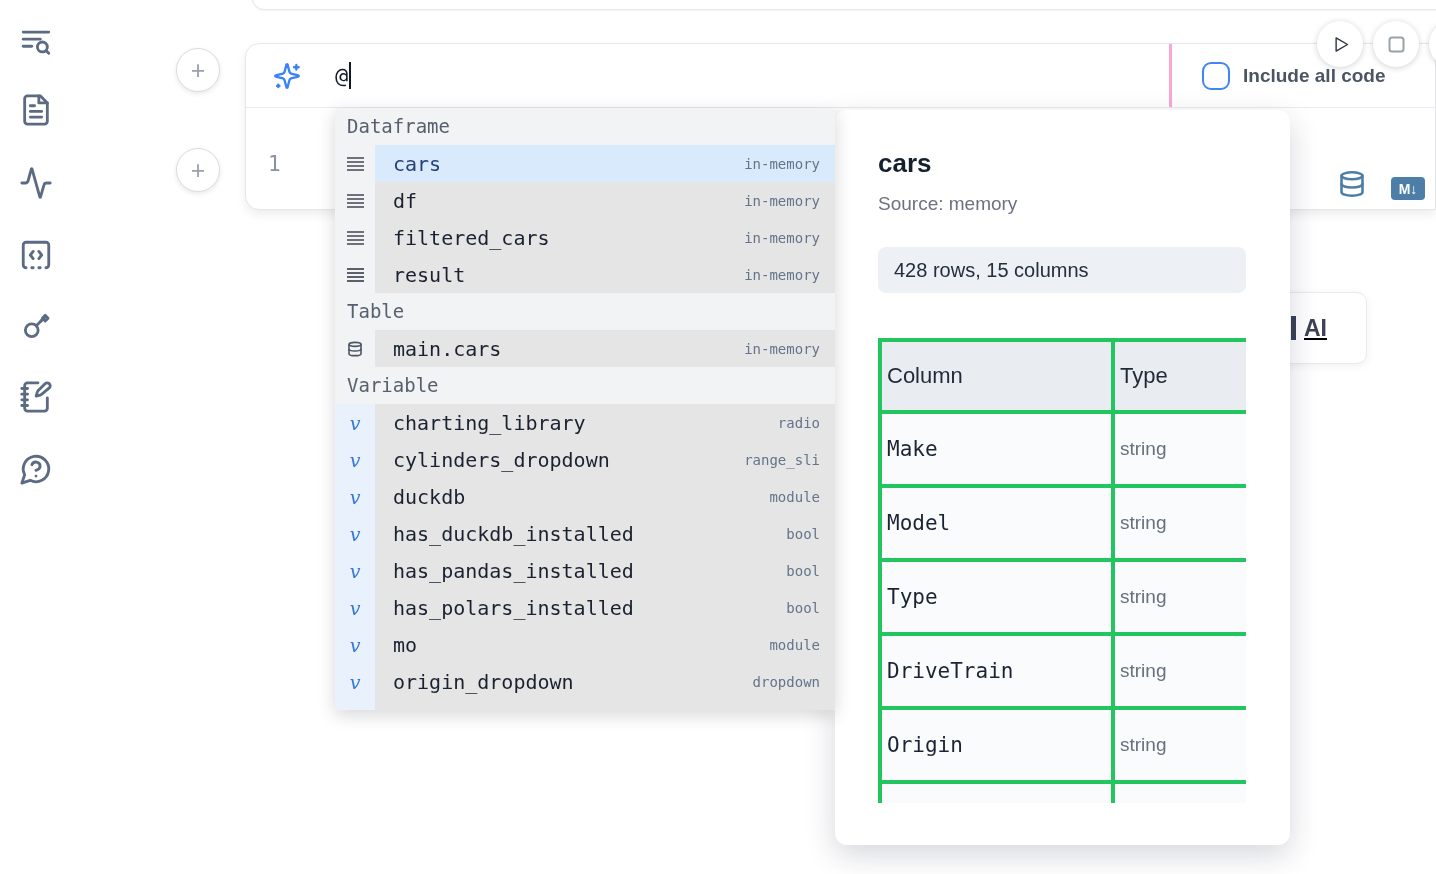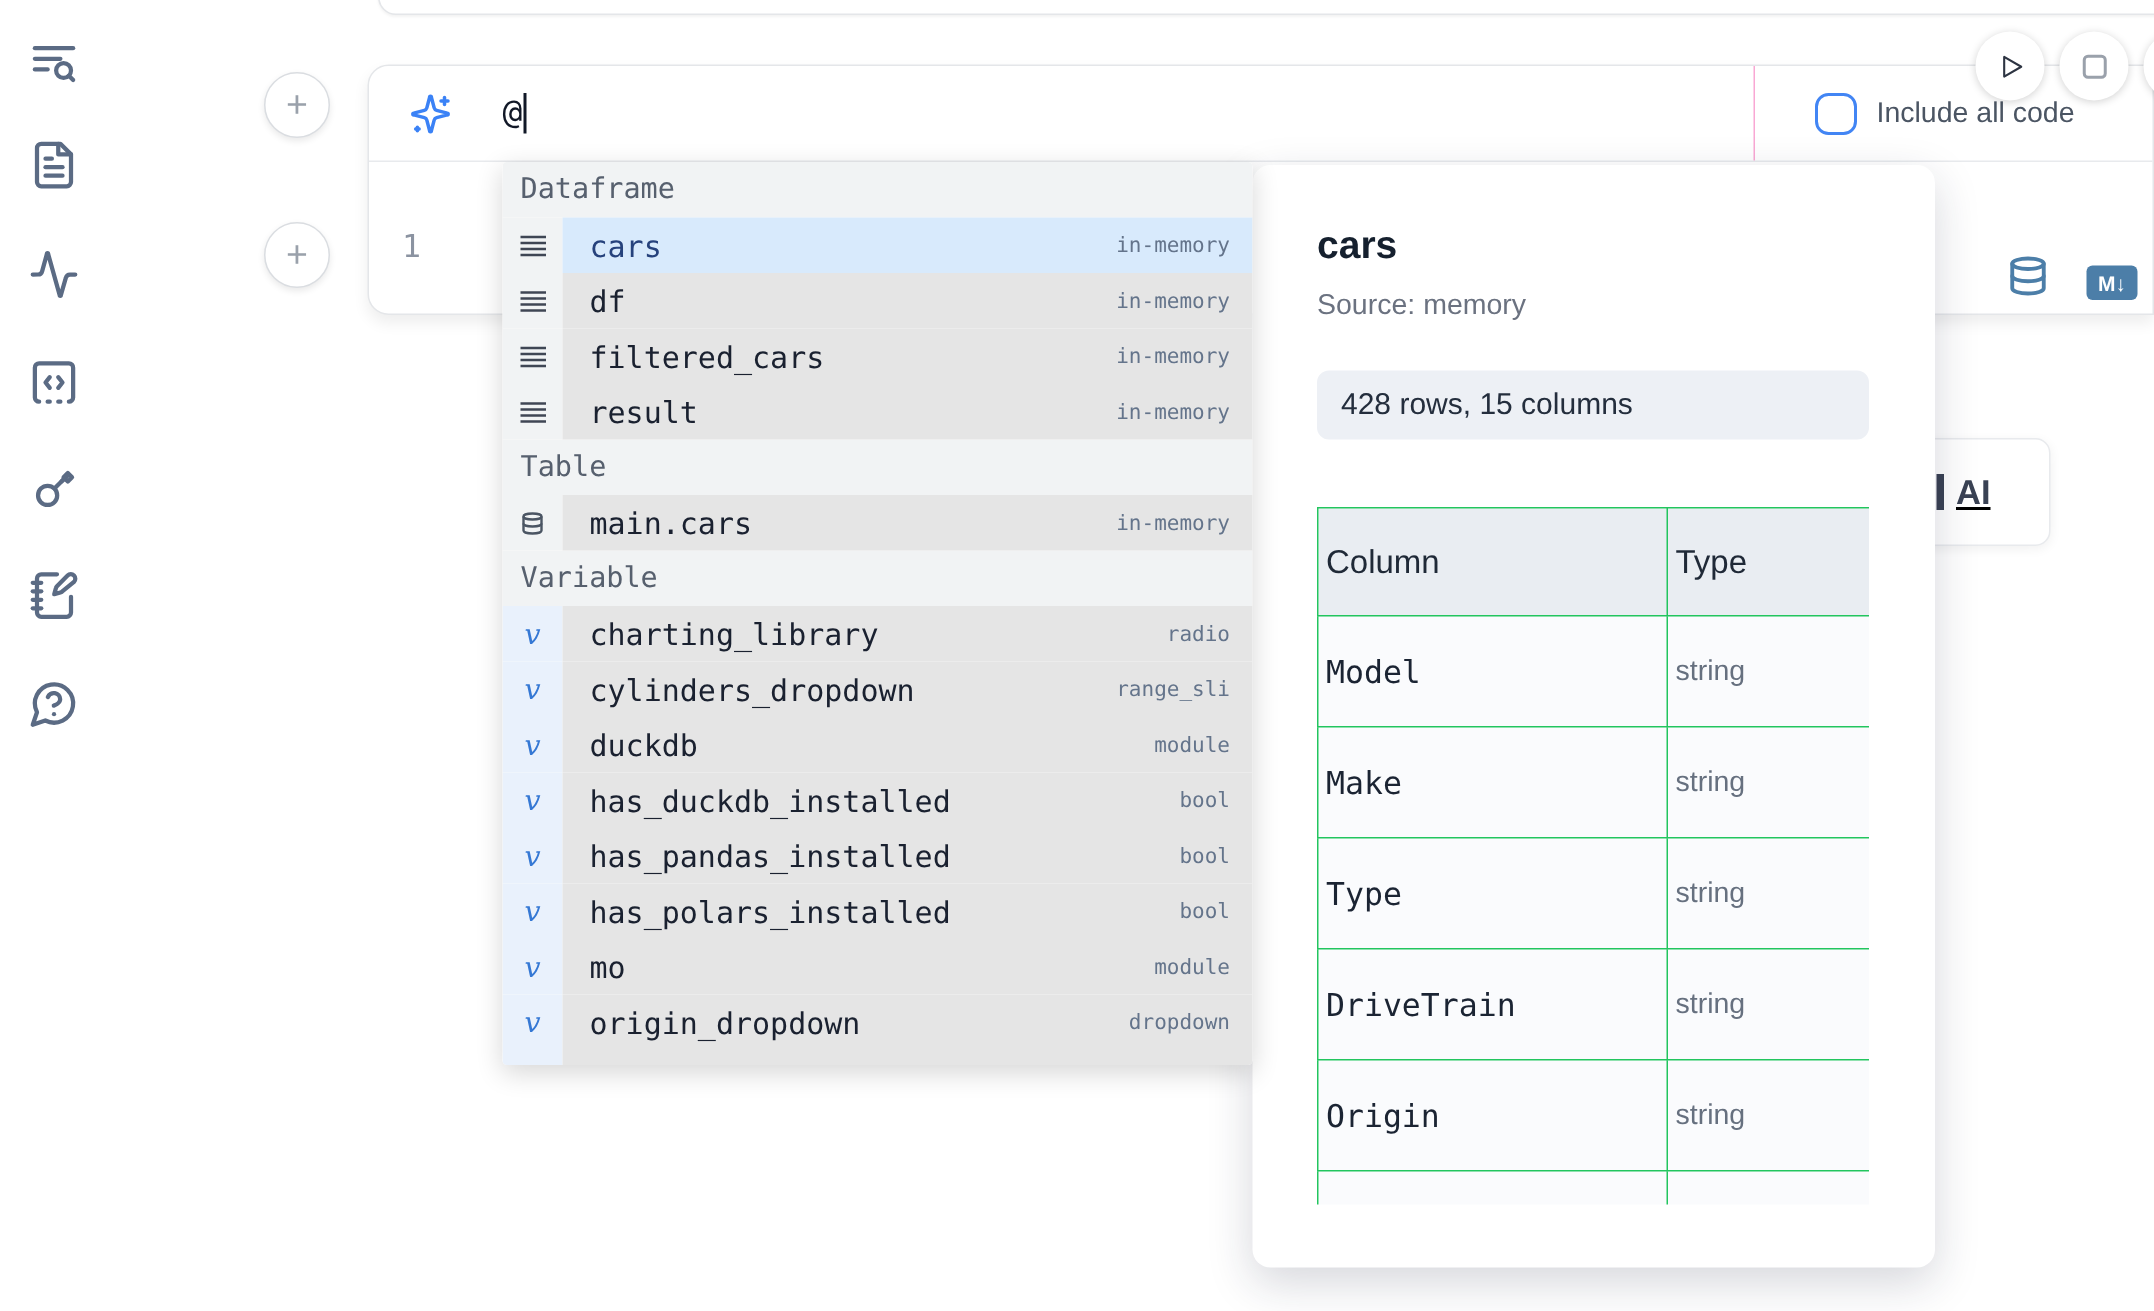--- a/index.html
+++ b/index.html
@@ -25,21 +25,21 @@
   .circle-btn { width:46px; height:46px; border-radius:50%; background:#fff;
     box-shadow:0 1px 6px rgba(0,0,0,.18); display:flex; align-items:center; justify-content:center; cursor:pointer; }
 
   
   .cell { left:245px; top:43px; width:1191px; height:167px; background:#fff;
     border:1px solid #e4e6e9; border-radius:14px 0 0 14px; box-shadow:0 5px 10px rgba(0,0,0,.07); }
   .ai-row { display:flex; height:64px; border-bottom:1px solid #e8eaed; }
   .ai-row-left { flex:1; display:flex; align-items:center; padding-left:27px; }
   .ai-input-text { margin-left:34px; font-family:"DejaVu Sans Mono", monospace; font-size:22px; color:#111827; display:flex; align-items:center; }
   .caret { display:inline-block; width:2px; height:27px; background:#111827; margin-left:1px; }
-  .ai-row-right { width:266px; border-left:1px solid #f9a8d4; display:flex; align-items:center; padding-left:40px; }
+  .ai-row-right { width:266px; border-left:3px solid #f9a8d4; display:flex; align-items:center; padding-left:30px;font-weight:bold; }
   .checkbox { width:28px; height:28px; border:2px solid #4285f4; border-radius:9px; background:#fff; cursor:pointer; }
   .checkbox-label { margin-left:13px; font-size:19px; color:#4b5563; }
   .code-row { position:relative; height:102px; }
   .line-number { position:absolute; left:22px; top:44px; font-family:"DejaVu Sans Mono", monospace; font-size:21px; color:#8b93a1; }
   .md-badge { position:absolute; left:1145px; top:69px; width:34px; height:23px; background:#4c7ea8; border-radius:4px;
     color:#fff; font-size:14px; font-weight:bold; display:flex; align-items:center; justify-content:center; cursor:pointer; }
   .db-btn { position:absolute; left:1092px; top:62px; width:28px; height:32px; color:#4c7ea8; cursor:pointer; }
 
   
   .ai-card { left:1246px; top:292px; width:121px; height:72px; background:#fff; border:1px solid #e8eaed;
@@ -63,21 +63,21 @@
 
   
   .panel { left:835px; top:110px; width:455px; height:735px; background:#fff; border-radius:12px;
     box-shadow:0 10px 30px rgba(25,35,60,.18); z-index:20; padding:38px 44px 0 43px; }
   .panel-title { font-size:26px; font-weight:bold; color:#15202e; }
   .panel-source { margin-top:14px; font-size:19px; color:#6b7280; }
   .shape-pill { margin-top:32px; width:368px; height:46px; background:#edf0f5; border-radius:8px;
     font-size:20px; color:#242e3d; display:flex; align-items:center; padding-left:16px; }
   .schema-wrap { margin-top:45px; width:368px; height:465px; overflow:hidden; }
   table.schema { border-collapse:collapse; width:368px; table-layout:fixed; }
-  table.schema th, table.schema td { border:1px solid #22c55e; text-align:left; padding-left:5px; }
+  table.schema th, table.schema td { border:4px solid #22c55e; text-align:left; padding-left:5px; }
   table.schema th { height:72px; background:#e9edf2; font-size:22px; font-weight:normal; color:#1f2937; }
   table.schema td { height:74px; background:#fafbfd; }
   td.col-name { font-family:"DejaVu Sans Mono", monospace; font-size:21px; color:#1b2433; }
   td.col-type { font-size:19px; color:#66707f; }
   .w1 { width:233px; } .w2 { width:135px; }
 </style>
 </head>
 <body>
 
 <div class="sidebar-icon" style="top:25px">
@@ -370,25 +370,25 @@
   <div class="schema-wrap">
     <table class="schema">
       <thead>
           <tr>
         <th class="w1">Column</th>
         <th class="w2">Type</th>
       </tr>
         </thead>
       <tbody id="schema-body">
           <tr>
+            <td class="col-name">Make</td>
+            <td class="col-type">string</td>
+          </tr>
+          <tr>
             <td class="col-name">Model</td>
-            <td class="col-type">string</td>
-          </tr>
-          <tr>
-            <td class="col-name">Make</td>
             <td class="col-type">string</td>
           </tr>
           <tr>
             <td class="col-name">Type</td>
             <td class="col-type">string</td>
           </tr>
           <tr>
             <td class="col-name">DriveTrain</td>
             <td class="col-type">string</td>
           </tr>

